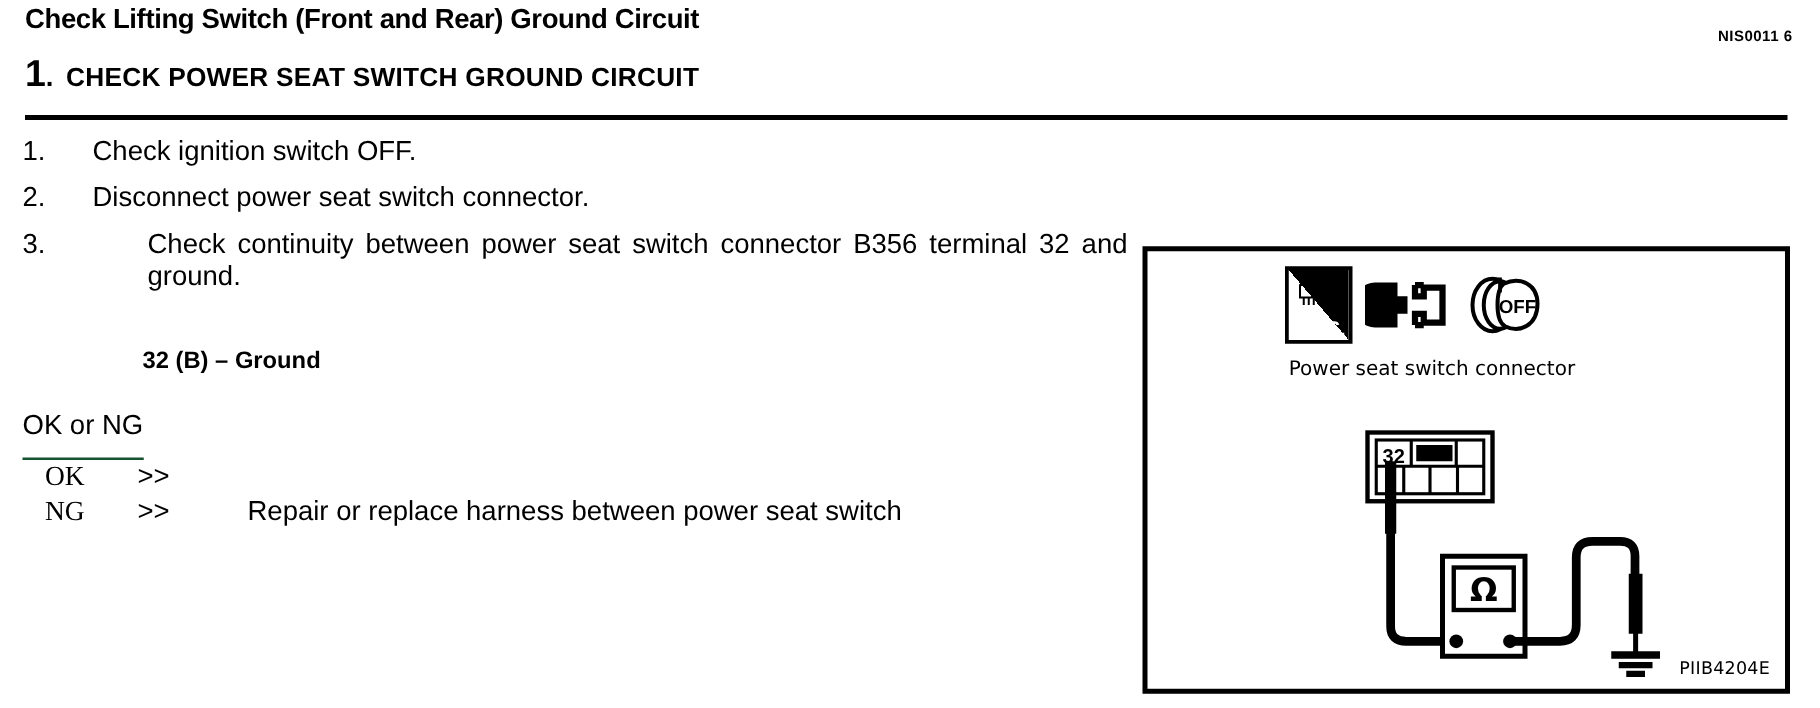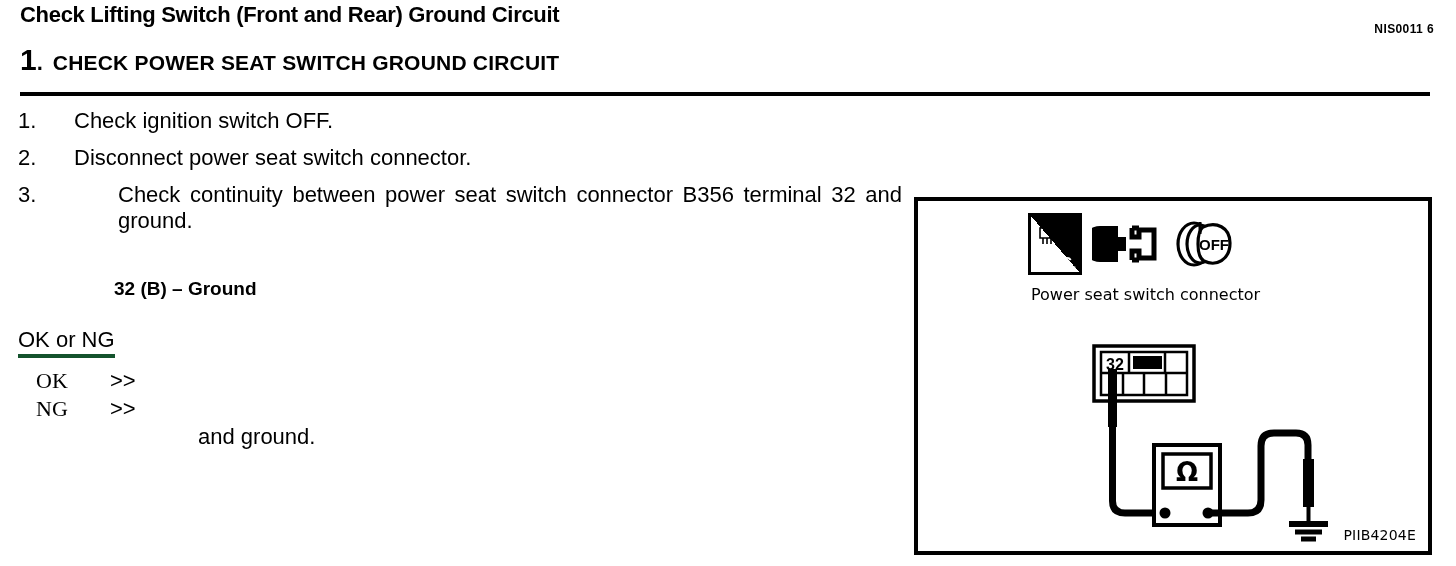--- a/index.html
+++ b/index.html
@@ -110,22 +110,22 @@
   .spec-line .spec-right {
     flex: 1 1 auto;
   }
 
   
   .okng-title {
     position: absolute;
     left: 18px;
     top: 327px;
     font-size: 22px;
-    border-bottom: 4px solid #14532d;
-    padding-bottom: 1px;
+    border-bottom: 2px solid #14532d;
+    padding-bottom: 13px;
     display: inline-block;
   }
   .results {
     position: absolute;
     left: 18px;
     top: 368px;
     width: 884px;
   }
   .result-row {
     display: flex;
@@ -277,22 +277,22 @@
 <div class="okng-title">OK or NG</div>
 
 <div class="results">
   <div class="result-row">
     <span class="tag">OK</span>
     <span class="arrow">&gt;&gt;</span>
   </div>
   <div class="result-row">
     <span class="tag">NG</span>
     <span class="arrow">&gt;&gt;</span>
-  </div>
-  <div class="cont-indent">and ground.</div>
+    <span class="desc justify">Repair or replace harness between power seat switch</span>
+  </div>
 </div>
 
 <div class="illustration">
   <div class="illus-inner">
 
     <div class="icon-row">
 
       <div class="hs-icon">
         <div class="tri"></div>
         <svg class="conn-draw" width="30" height="26" viewBox="0 0 30 26">

